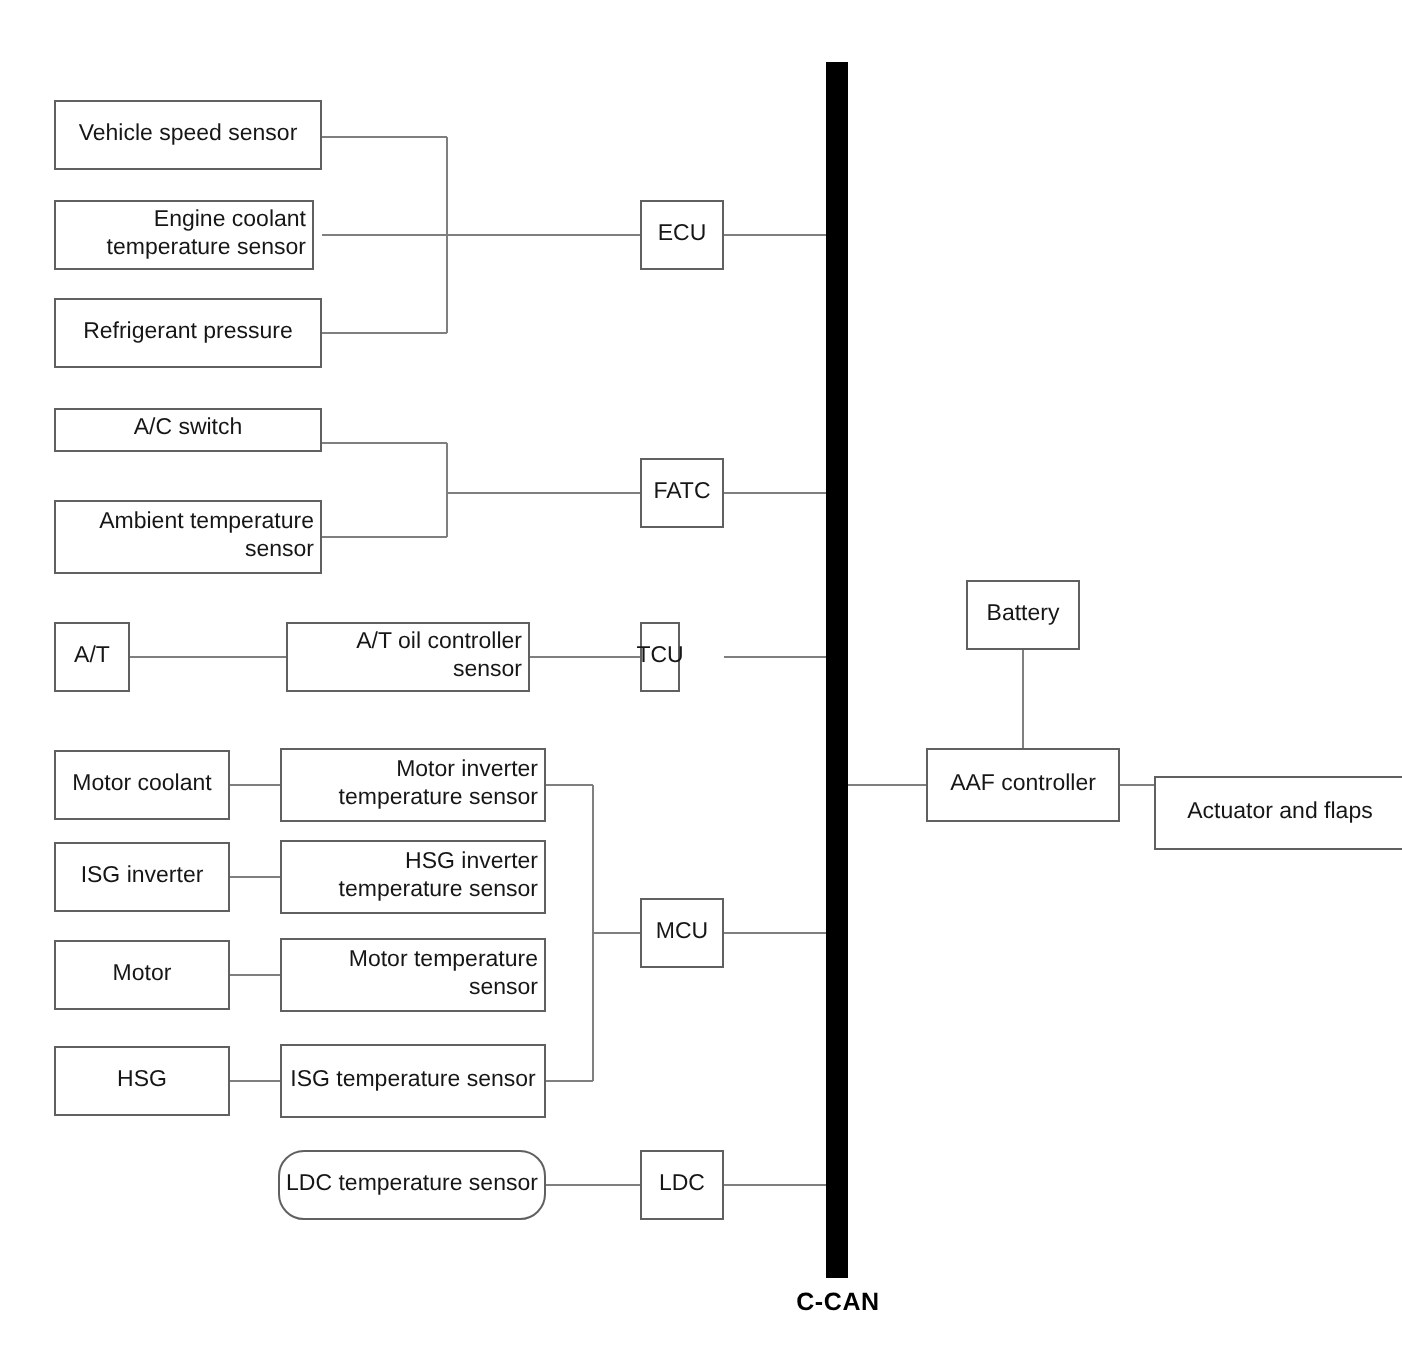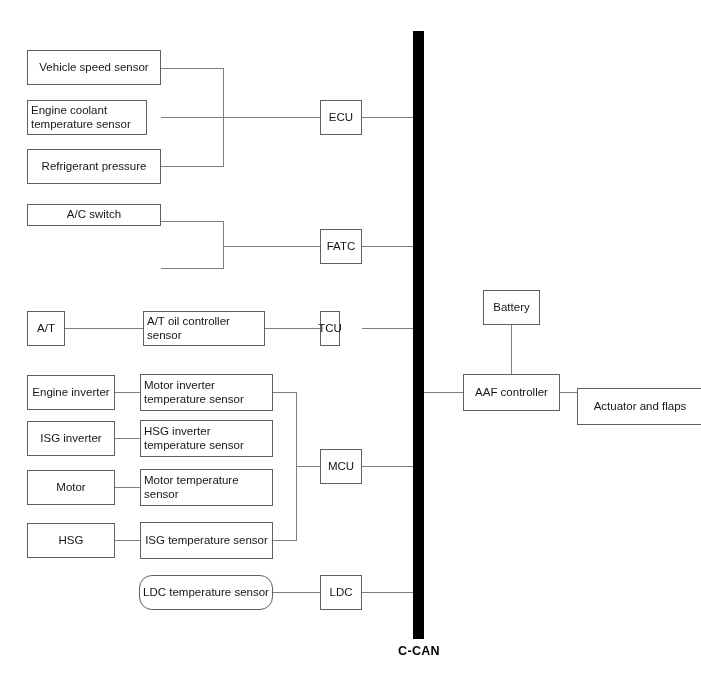--- a/index.html
+++ b/index.html
@@ -15,21 +15,21 @@
     position:absolute;
     box-sizing:border-box;
     border:1px solid #606060;
     background:#ffffff;
     color:#161616;
     font-size:11.5px;
     line-height:13.5px;
     display:flex;
     align-items:center;
     justify-content:center;
-    text-align:left;
+    text-align:right;
     padding:1px 3px;
   }
   .bus-label {
     position:absolute;
     left:386px; top:644px; width:66px;
     text-align:center;
     font-weight:bold;
     font-size:12.5px;
     color:#000000;
     letter-spacing:0.3px;
@@ -74,28 +74,29 @@
 
       <line x1="424" y1="392.5" x2="463" y2="392.5"></line>
       <line x1="511.5" y1="325" x2="511.5" y2="374"></line>
       <line x1="560" y1="392.5" x2="577" y2="392.5"></line>
     </g>
 
     <rect x="413" y="31" width="11" height="608" fill="#000000"></rect>
   </svg>
 
   <div class="node" style="left:27px; top:50px;  width:134px; height:35px;">Vehicle speed sensor</div>
-  <div class="node" style="left:27px; top:100px; width:120px; height:35px;">Engine coolant temperature sensor</div>
+  <div class="node" style="left:27px; top:100px; width:130px; height:35px;">Engine coolant temperature sensor</div>
   <div class="node" style="left:27px; top:149px; width:134px; height:35px;">Refrigerant pressure</div>
   <div class="node" style="left:27px; top:204px; width:134px; height:22px;">A/C switch</div>
+  <div class="node" style="left:27px; top:250px; width:134px; height:37px;">Ambient temperature sensor</div>
 
   <div class="node" style="left:27px;  top:311px; width:38px;  height:35px;">A/T</div>
   <div class="node" style="left:143px; top:311px; width:122px; height:35px;">A/T oil controller sensor</div>
 
-  <div class="node" style="left:27px;  top:375px; width:88px;  height:35px;">Engine inverter</div>
+  <div class="node" style="left:27px;  top:375px; width:88px;  height:35px;">Motor coolant</div>
   <div class="node" style="left:140px; top:374px; width:133px; height:37px;">Motor inverter temperature sensor</div>
   <div class="node" style="left:27px;  top:421px; width:88px;  height:35px;">ISG inverter</div>
   <div class="node" style="left:140px; top:420px; width:133px; height:37px;">HSG inverter temperature sensor</div>
   <div class="node" style="left:27px;  top:470px; width:88px;  height:35px;">Motor</div>
   <div class="node" style="left:140px; top:469px; width:133px; height:37px;">Motor temperature sensor</div>
   <div class="node" style="left:27px;  top:523px; width:88px;  height:35px;">HSG</div>
   <div class="node" style="left:140px; top:522px; width:133px; height:37px;">ISG temperature sensor</div>
 
   <div class="node" style="left:139px; top:575px; width:134px; height:35px;border-radius:13px;">LDC temperature sensor</div>
 

